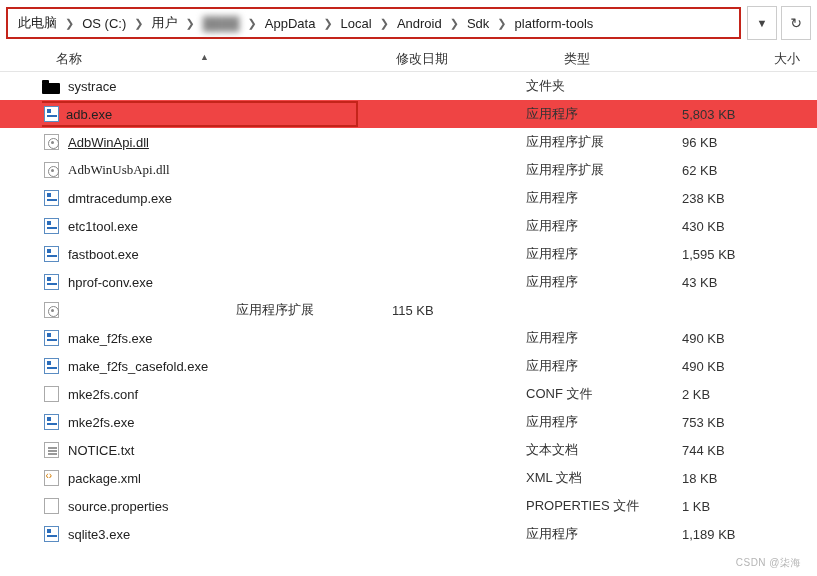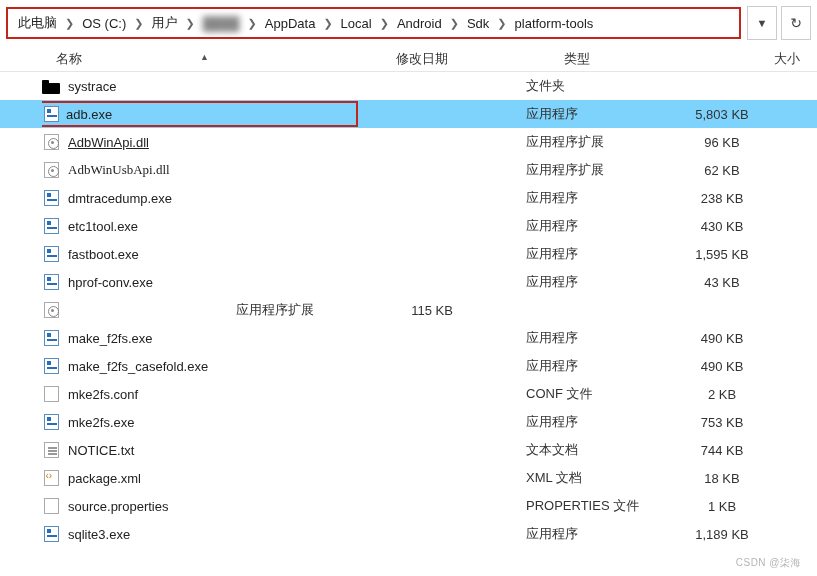--- a/index.html
+++ b/index.html
@@ -78,33 +78,33 @@
   .col-type   { flex: 0 0 156px; }
   .col-size   { flex: 0 0 80px; text-align: right; }
   .sort-chev { font-size: 9px; color: #555; position: absolute; left: 200px; top: 6px;}
   .filelist { }
   .row {
     display: flex;
     align-items: center;
     height: 28px;
     padding-left: 42px;
   }
-  .row.selected { background: #7dd3fc; }
+  .row.selected { background: #ef4444; }
   .row .icon {
     width: 18px; height: 18px;
     margin-right: 8px;
     display: inline-flex;
     align-items: center;
     justify-content: center;
     flex: 0 0 18px;
   }
   .row .fname { flex: 0 0 316px; white-space: nowrap; overflow:hidden; }
   .row .fdate { flex: 0 0 168px; color:#666; filter: blur(2px); opacity:.4;}
   .row .ftype { flex: 0 0 156px; color:#333; }
-  .row .fsize { flex: 0 0 80px; text-align: center; color:#333; }
+  .row .fsize { flex: 0 0 80px; text-align: left; color:#333; }
   .hl-wrap {
     display:flex; align-items:center;
     border: 2px solid #c4241a;
     padding: 0 4px;
     height: 26px;
     margin-left:-6px;
   }
   .hl-wrap .icon{margin-right:6px;}
   .ic-exe{background:#fff;border:1px solid #5a8cc2;position:relative;}
   .ic-exe::before{content:"";position:absolute;left:2px;top:2px;width:4px;height:4px;background:#2b6dbb;}

